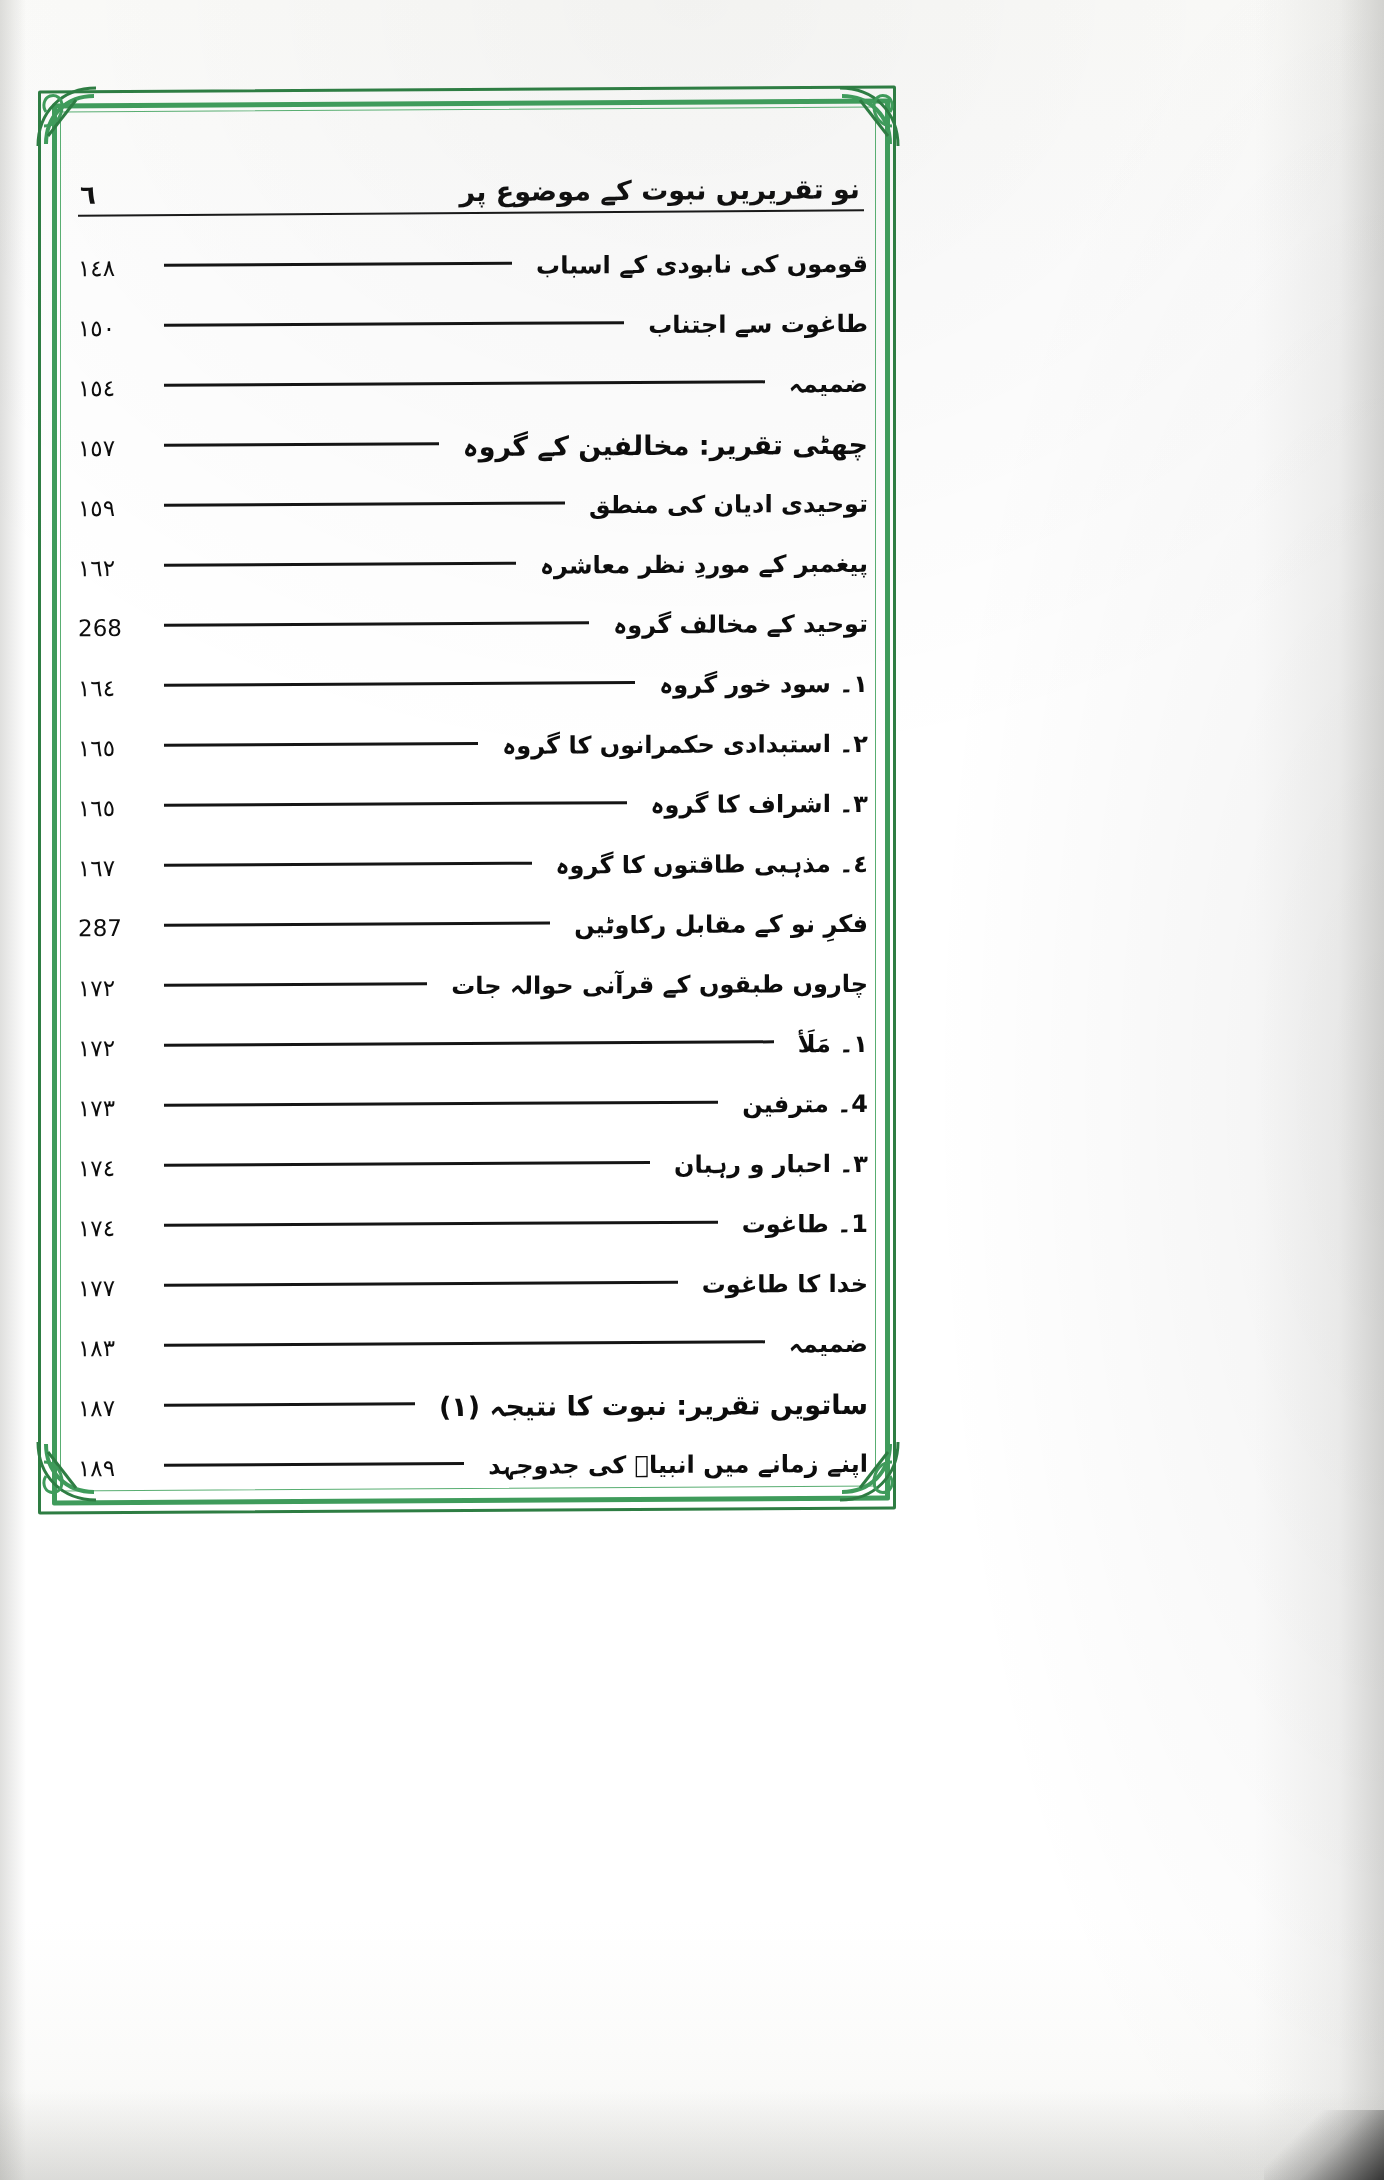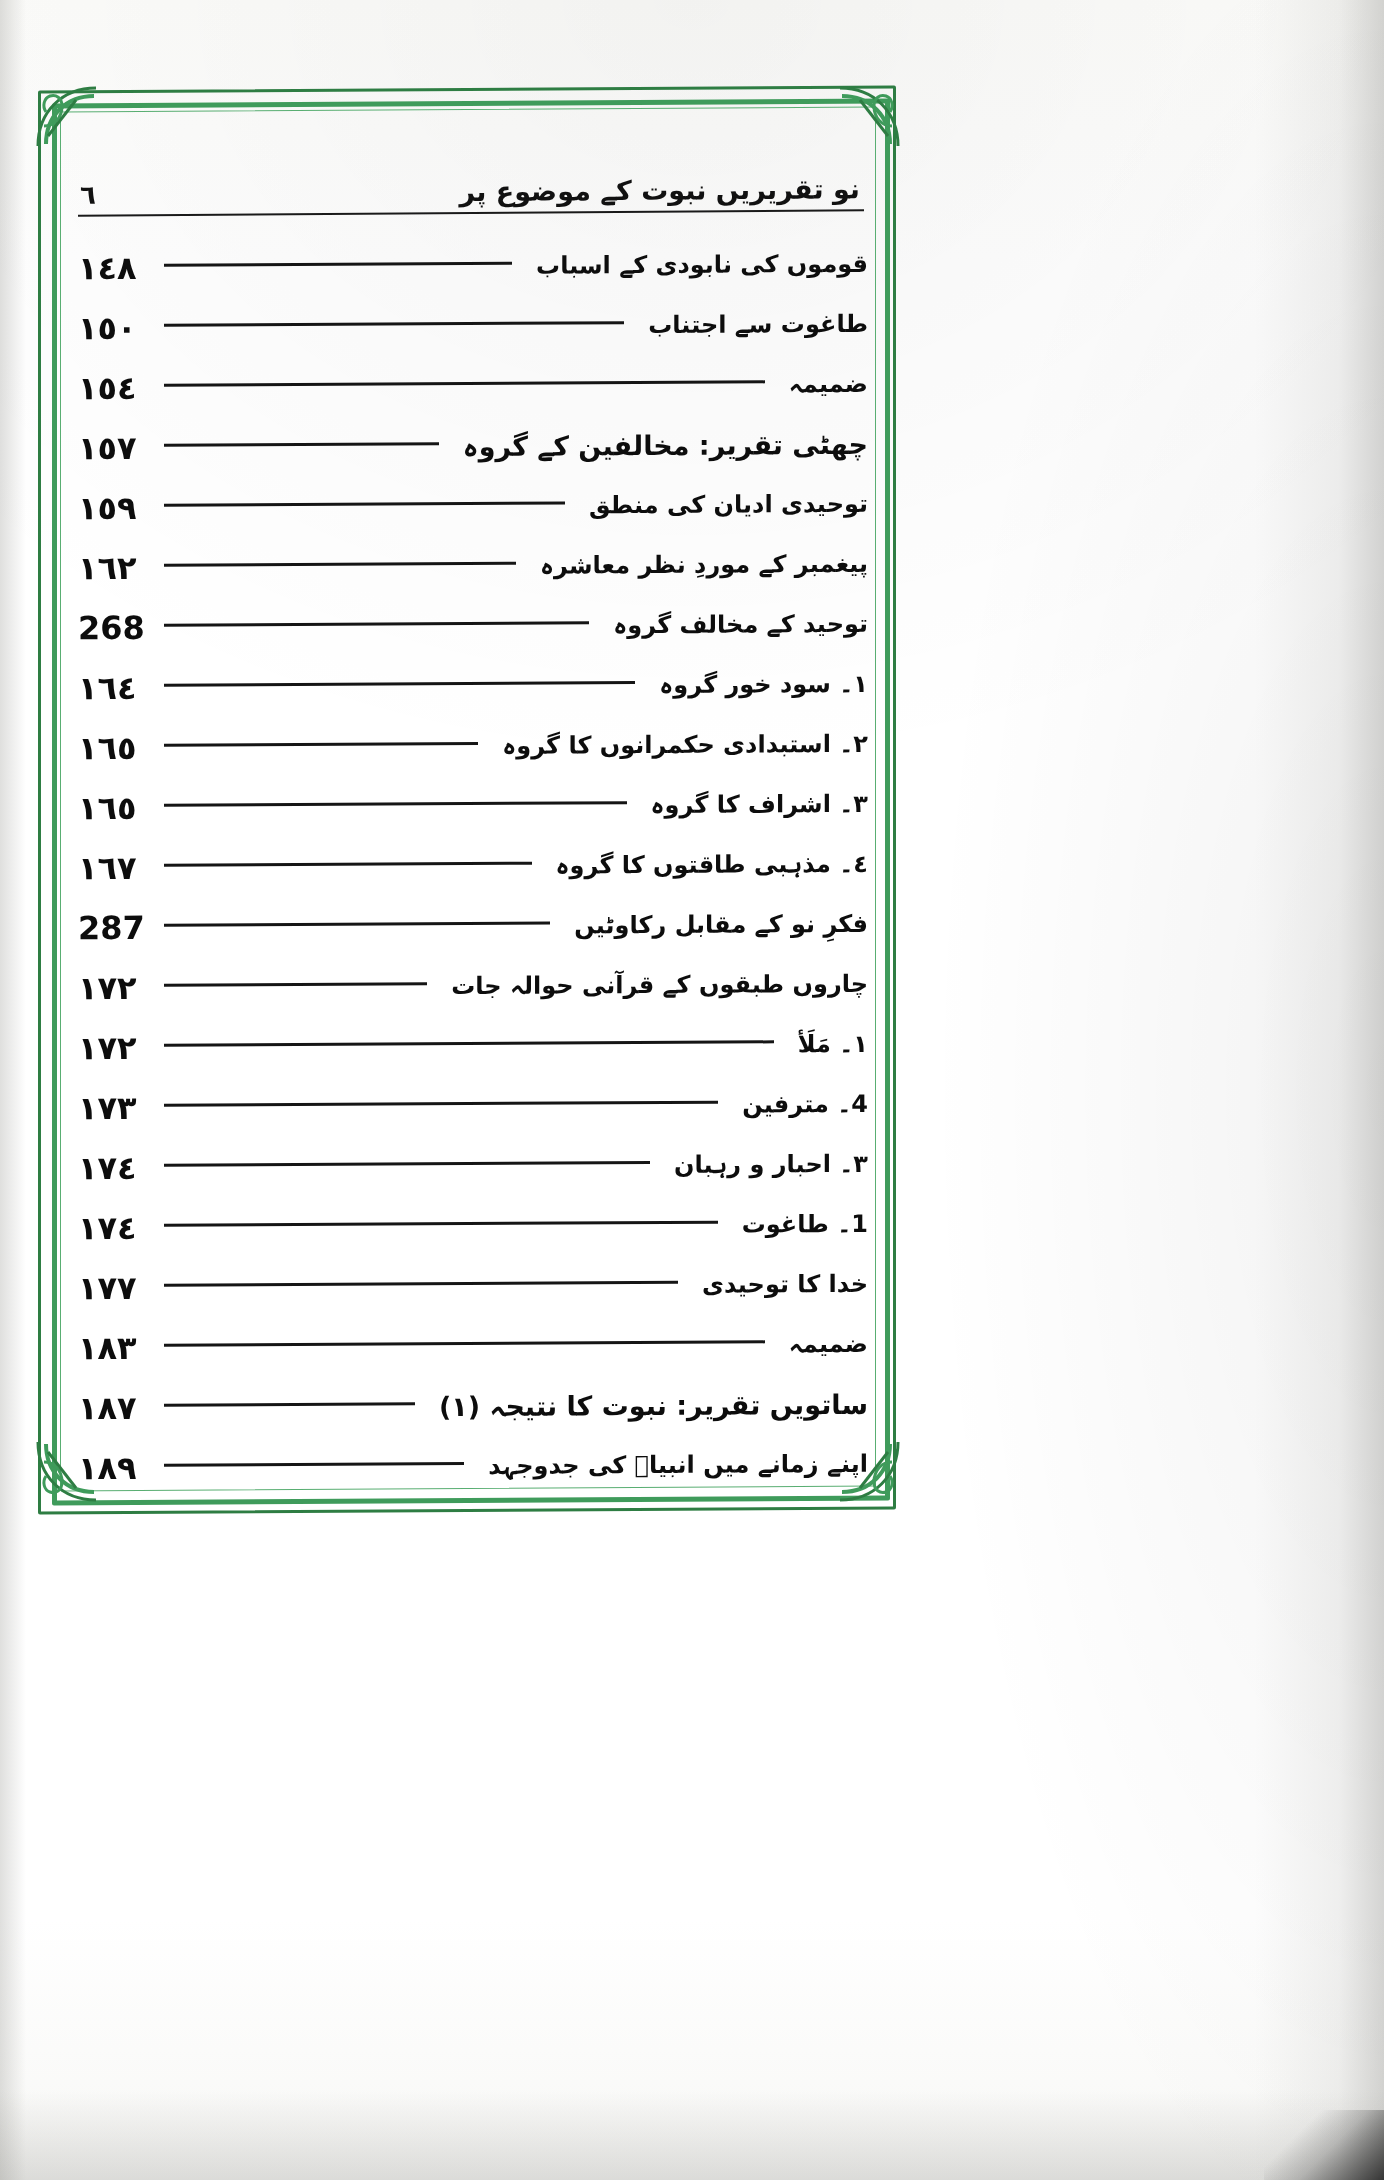--- a/index.html
+++ b/index.html
@@ -135,22 +135,22 @@
     font-size:27px;
   }
   .toc-leader{
     flex:1 1 auto;
     height:0;
     border-top:3px solid #151515;
     margin:0 14px 6px 14px;
     min-width:40px;
   }
   .toc-page{
-    font-size:32px;
-    font-weight:700;
+    font-size:23px;
+    font-weight:400;
     color:#0d0d0d;
     min-width:72px;
     text-align:left;
     direction:ltr;
     unicode-bidi:isolate;
     white-space:nowrap;
   }
 </style>
 </head>
 <body>
@@ -284,21 +284,21 @@
       <div class="toc-title">٣۔ احبار و رہبان</div>
       <div class="toc-leader"></div>
       <div class="toc-page">١٧٤</div>
     </div>
     <div class="toc-row">
       <div class="toc-title">1۔ طاغوت</div>
       <div class="toc-leader"></div>
       <div class="toc-page">١٧٤</div>
     </div>
     <div class="toc-row">
-      <div class="toc-title">خدا کا توحیدی</div>
+      <div class="toc-title">خدا کا طاغوت</div>
       <div class="toc-leader"></div>
       <div class="toc-page">١٧٧</div>
     </div>
     <div class="toc-row">
       <div class="toc-title">ضمیمہ</div>
       <div class="toc-leader"></div>
       <div class="toc-page">١٨٣</div>
     </div>
     <div class="toc-row big">
       <div class="toc-title">ساتویں تقریر: نبوت کا نتیجہ (١)</div>

